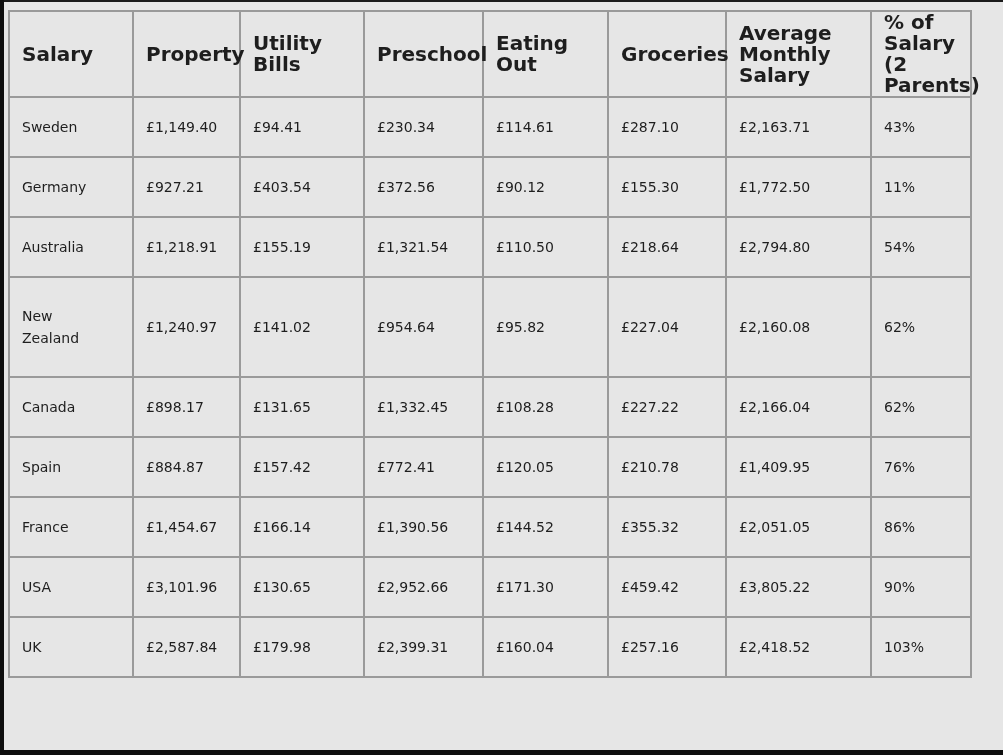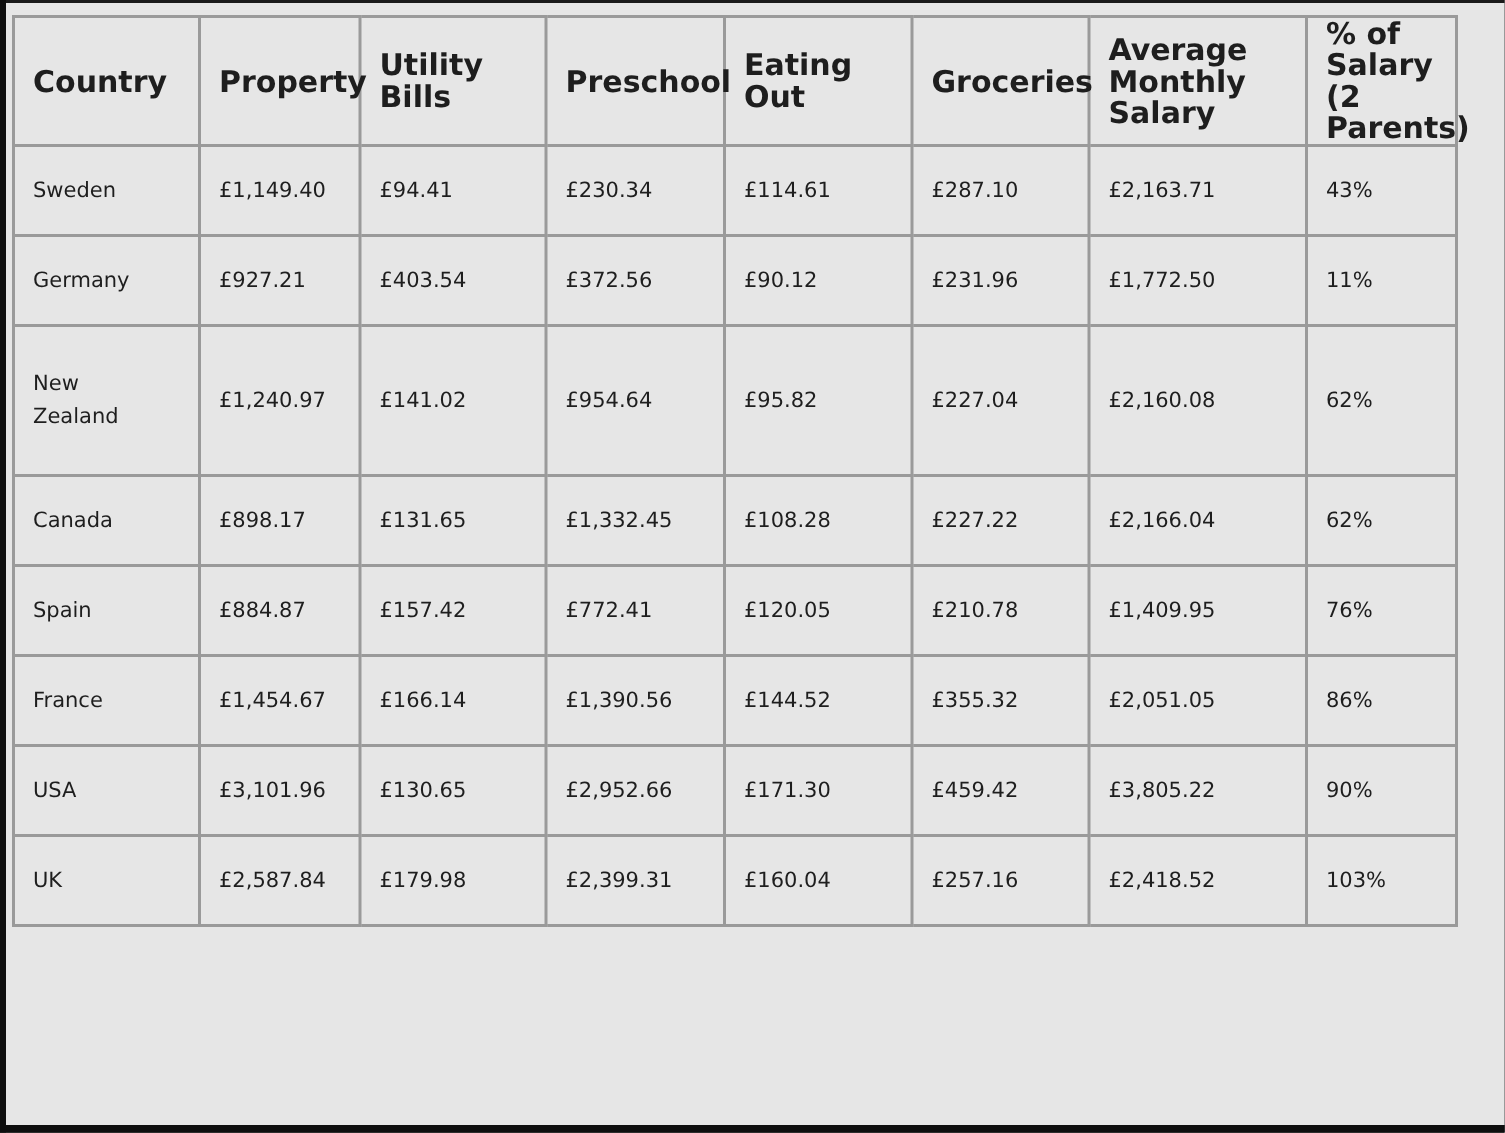--- a/index.html
+++ b/index.html
@@ -88,21 +88,21 @@
         <col class="c-property">
         <col class="c-utility">
         <col class="c-preschool">
       <col class="c-eating">
         <col class="c-groceries">
         <col class="c-salary">
         <col class="c-pct">
     </colgroup>
     <thead>
       <tr>
-        <th>Country</th>
+        <th>Salary</th>
         <th>Property</th>
         <th>Utility Bills</th>
         <th>Preschool</th>
         <th>Eating Out</th>
         <th>Groceries</th>
         <th>
           <span>Average</span><br>
           <span>Monthly Salary</span>
         </th>
         <th>
@@ -121,23 +121,33 @@
         <td>£287.10</td>
         <td>£2,163.71</td>
         <td>43%</td>
       </tr>
       <tr>
         <td>Germany</td>
         <td>£927.21</td>
         <td>£403.54</td>
         <td>£372.56</td>
         <td>£90.12</td>
-        <td>£231.96</td>
+        <td>£155.30</td>
         <td>£1,772.50</td>
         <td>11%</td>
+      </tr>
+      <tr>
+        <td>Australia</td>
+        <td>£1,218.91</td>
+        <td>£155.19</td>
+        <td>£1,321.54</td>
+        <td>£110.50</td>
+        <td>£218.64</td>
+        <td>£2,794.80</td>
+        <td>54%</td>
       </tr>
       <tr class="tall">
         <td>
           <span>New</span><br>
           <span>Zealand</span>
         </td>
         <td>£1,240.97</td>
         <td>£141.02</td>
         <td>£954.64</td>
         <td>£95.82</td>

